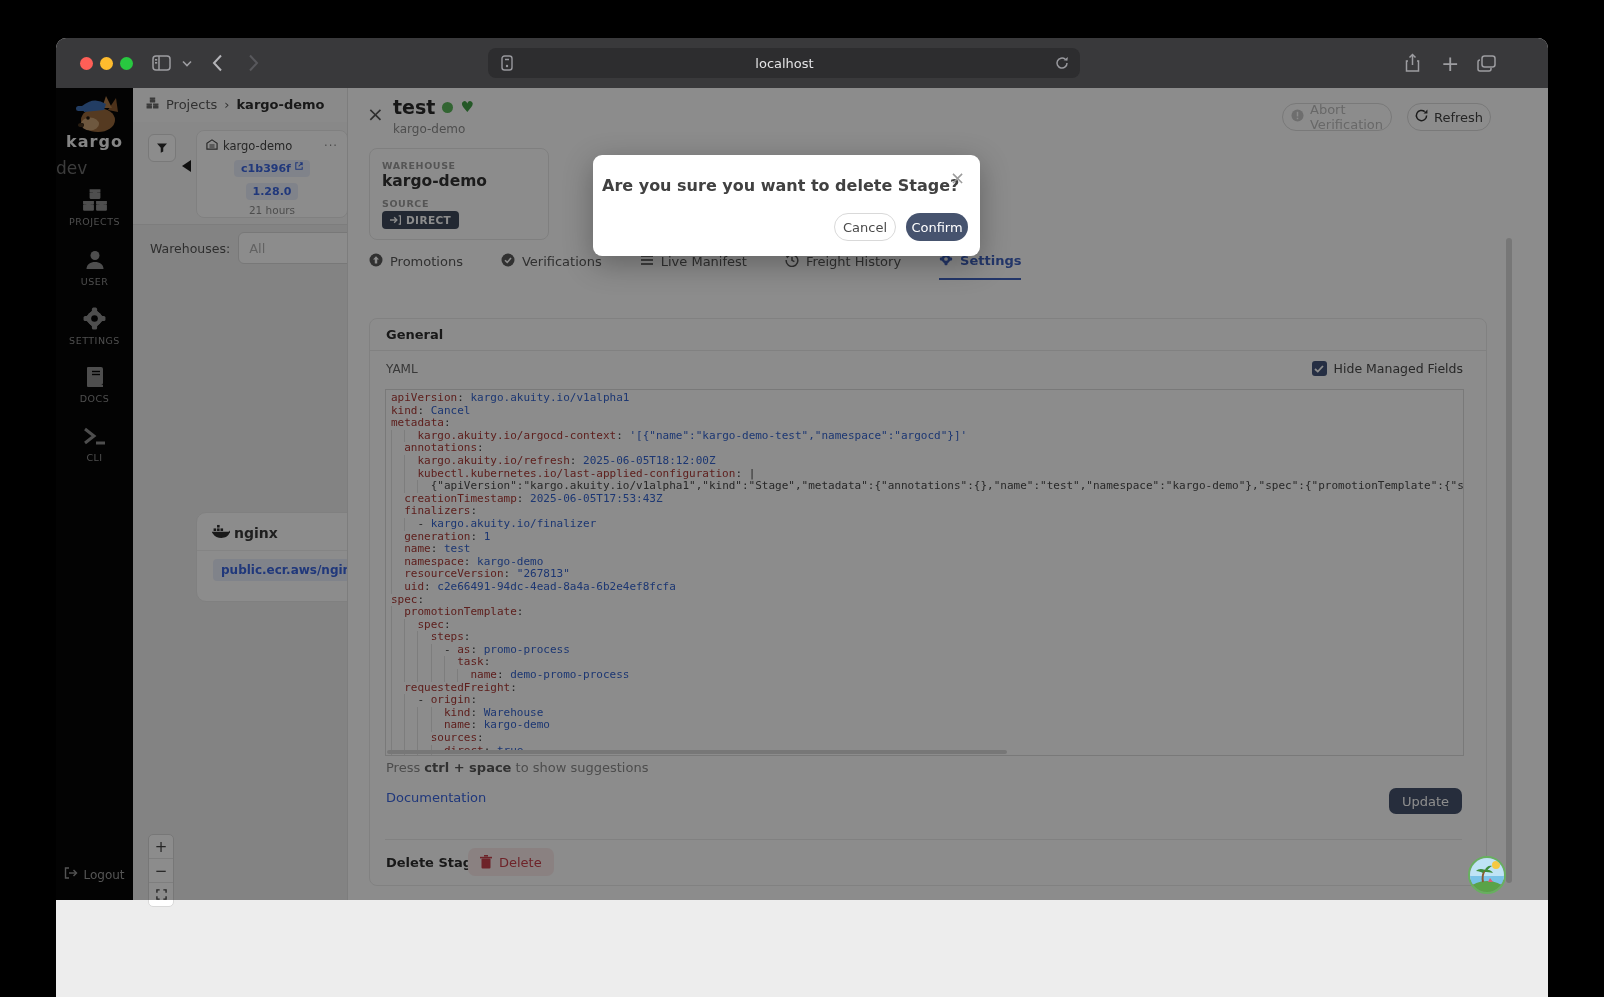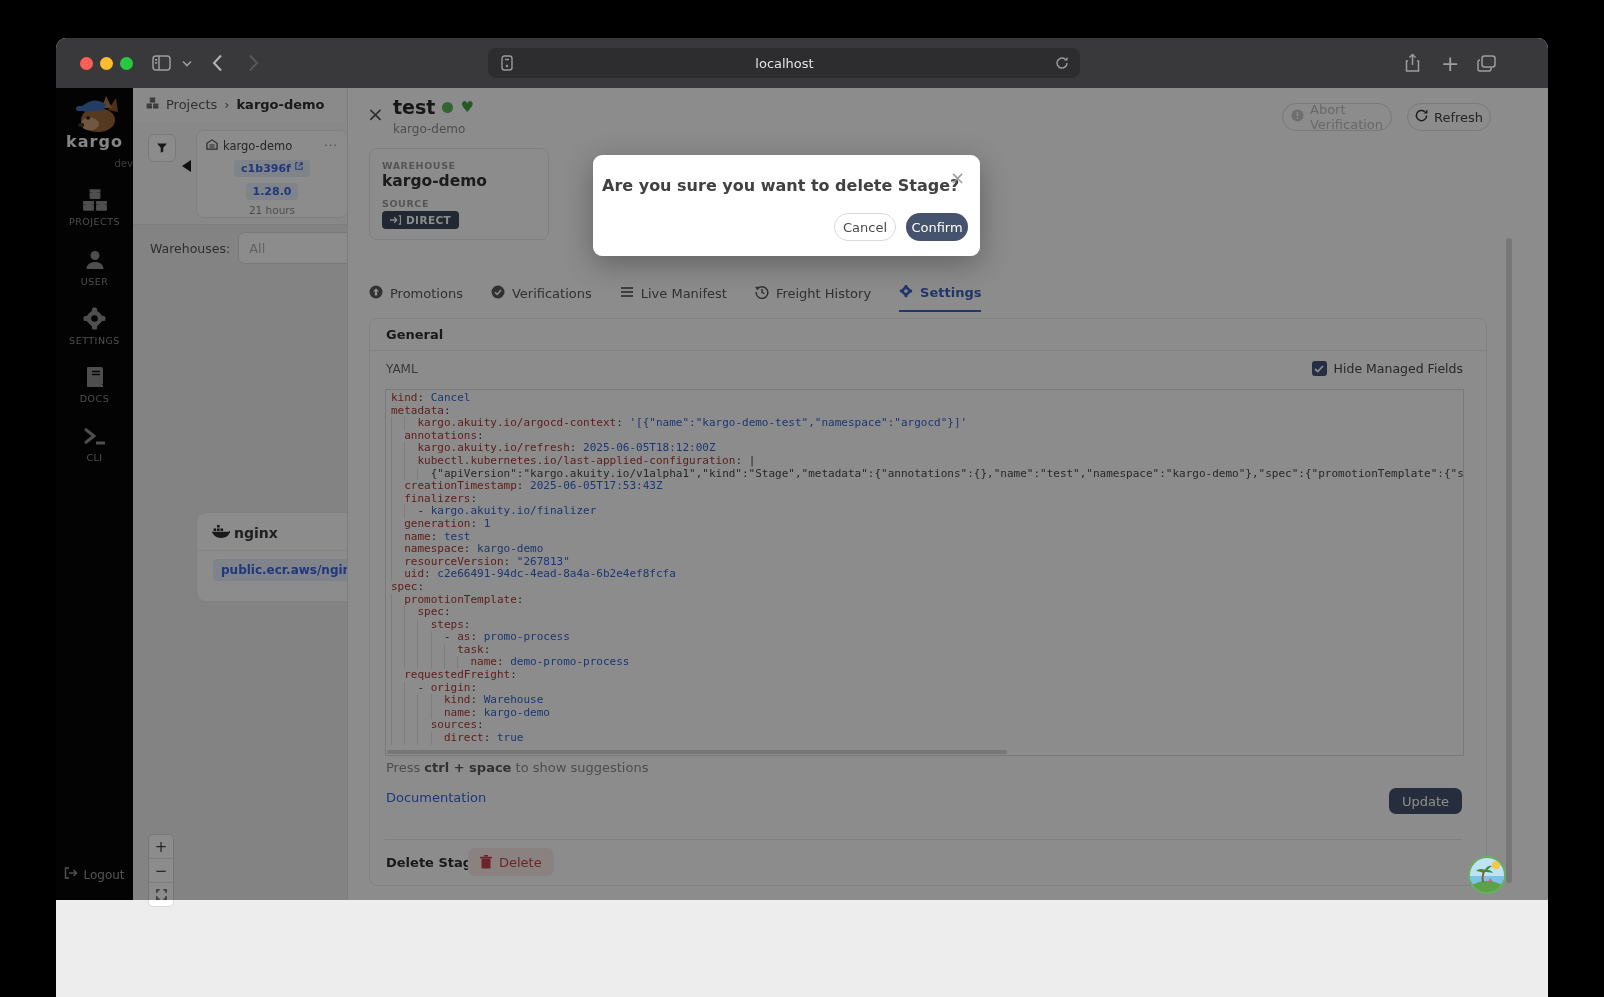--- a/index.html
+++ b/index.html
@@ -12,21 +12,21 @@
   .light{position:absolute;top:18.5px;width:13px;height:13px;border-radius:50%;}
   .tb-ic{position:absolute;top:0;height:50px;display:flex;align-items:center;color:#9d9da1;}
   .addr{position:absolute;left:432px;top:10px;width:592px;height:30px;background:#2d2d2f;border-radius:8px;
         display:flex;align-items:center;color:#98989d;}
   .addr .url{flex:1;text-align:center;color:#e3e3e5;font-size:13px;}
   
   .content{position:absolute;left:0;top:50px;width:1492px;height:812px;background:#efefef;}
   
   .sb{position:absolute;left:0;top:0;width:77px;height:812px;background:#060606;color:#8f8f8f;}
   .sb .brand{position:absolute;top:44px;width:77px;text-align:center;color:#f2f2f2;font-weight:bold;font-size:16px;letter-spacing:1px;}
-  .sb .env{position:absolute;top:70px;width:77px;text-align:right;color:#6e6e6e;font-size:10px;}
+  .sb .env{position:absolute;top:70px;width:77px;text-align:left;color:#6e6e6e;font-size:17px;}
   .sb-item{position:absolute;width:77px;text-align:center;color:#8f8f8f;cursor:pointer;}
   .sb-item .lbl{font-size:9.5px;letter-spacing:.5px;margin-top:4px;}
   .sb-item svg{display:block;margin:0 auto;}
   .logout{position:absolute;bottom:18px;width:77px;text-align:center;color:#9a9a9a;font-size:12px;display:flex;align-items:center;justify-content:center;gap:5px;}
   
   .bg{position:absolute;left:77px;top:0;right:0;height:812px;background:#efefef;}
   .bg .hdr{position:absolute;left:0;top:0;right:0;height:34px;background:#fbfbfb;}
   .bg .tl{position:absolute;left:0;top:34px;right:0;height:102px;background:#f7f7f7;border-bottom:1px solid #e4e4e4;}
   .crumb{position:absolute;left:13px;top:9px;display:flex;gap:7px;align-items:center;font-size:13px;color:#5a5a5a;}
   .crumb b{color:#2e2e2e;font-weight:600;}
@@ -55,21 +55,21 @@
   .heart{color:#43a047;font-size:15px;}
   .dr-sub{position:absolute;left:45px;top:34px;font-size:12px;color:#8f8f8f;}
   .rbtn{position:absolute;top:15px;height:28px;border-radius:14px;border:1px solid #dcdcdc;background:#fff;
         display:flex;align-items:center;justify-content:center;gap:6px;font-size:13px;color:#444;padding:0 13px;box-sizing:border-box;}
   .rbtn.dis{color:#bdbdbd;}
   .wcard{position:absolute;left:21px;top:60px;width:180px;height:92px;border:1px solid #e7e7e7;border-radius:8px;background:#fff;box-sizing:border-box;padding:11px 12px;}
   .mini-lbl{font-size:9.5px;font-weight:600;letter-spacing:.6px;color:#9b9b9b;}
   .wname{font-size:15.5px;font-weight:700;color:#333;margin:1px 0 8px;}
   .badge{display:inline-flex;align-items:center;gap:5px;background:#3e4a5c;color:#fff;border-radius:4px;
          padding:3px 8px;font-size:10.5px;font-weight:700;letter-spacing:.4px;margin-top:2px;}
-  .tabs{position:absolute;left:21px;top:196px;display:flex;gap:28px;}
+  .tabs{position:absolute;left:21px;top:164px;display:flex;gap:38px;}
   .tab{display:flex;align-items:center;gap:7px;font-size:13px;color:#595959;padding-bottom:9px;}
   .tab.act{color:#4063c0;font-weight:600;border-bottom:2px solid #4063c0;}
   .gcard{position:absolute;left:21px;top:230px;width:1118px;height:568px;border:1px solid #ececec;border-radius:8px;background:#fff;box-sizing:border-box;}
   .gh{height:31px;border-bottom:1px solid #ececec;display:flex;align-items:center;padding-left:16px;
       font-size:13px;font-weight:600;color:#2e2e2e;}
   .yrow{position:absolute;left:16px;right:23px;top:42px;display:flex;justify-content:space-between;align-items:center;}
   .ylab{font-size:12px;color:#666;}
   .chkrow{display:flex;align-items:center;gap:7px;font-size:12.5px;color:#4a4a4a;}
   .chk{width:15px;height:15px;border-radius:3px;background:#44557a;display:flex;align-items:center;justify-content:center;}
   
@@ -441,20 +441,21 @@
             <span class="chk">
                   <svg width="10" height="8" viewBox="0 0 10 8">
                     <polyline points="1,4 3.8,6.6 9,1" fill="none" stroke="#fff" stroke-width="1.8"></polyline>
                   </svg>
                 </span>
             <span>Hide Managed Fields</span>
           </span>
         </div>
 
         <div class="ed">
+              <div class="cl"><span class="t-k">apiVersion</span><span class="t-p">: </span><span class="t-v">kargo.akuity.io/v1alpha1</span></div>
               <div class="cl"><span class="t-k">kind</span><span class="t-p">: </span><span class="t-v">Cancel</span></div>
               <div class="cl"><span class="t-k">metadata</span><span class="t-p">:</span></div>
               <div class="cl"><span class="ind" style="width: 4ch;"></span><span class="t-k">kargo.akuity.io/argocd-context</span><span class="t-p">: </span><span class="t-v">'[{"name":"kargo-demo-test","namespace":"argocd"}]'</span></div>
               <div class="cl"><span class="ind" style="width: 2ch;"></span><span class="t-k">annotations</span><span class="t-p">:</span></div>
               <div class="cl"><span class="ind" style="width: 4ch;"></span><span class="t-k">kargo.akuity.io/refresh</span><span class="t-p">: </span><span class="t-v">2025-06-05T18:12:00Z</span></div>
               <div class="cl"><span class="ind" style="width: 4ch;"></span><span class="t-k">kubectl.kubernetes.io/last-applied-configuration</span><span class="t-p">: </span><span class="t-p">|</span></div>
               <div class="cl"><span class="ind" style="width: 6ch;"></span><span class="t-n">{"apiVersion":"kargo.akuity.io/v1alpha1","kind":"Stage","metadata":{"annotations":{},"name":"test","namespace":"kargo-demo"},"spec":{"promotionTemplate":{"spec":{"steps":[{"as":"promo-process","tas</span></div>
               <div class="cl"><span class="ind" style="width: 2ch;"></span><span class="t-k">creationTimestamp</span><span class="t-p">: </span><span class="t-v">2025-06-05T17:53:43Z</span></div>
               <div class="cl"><span class="ind" style="width: 2ch;"></span><span class="t-k">finalizers</span><span class="t-p">:</span></div>
               <div class="cl"><span class="ind" style="width: 4ch;"></span><span class="t-p">- </span><span class="t-v">kargo.akuity.io/finalizer</span></div>

